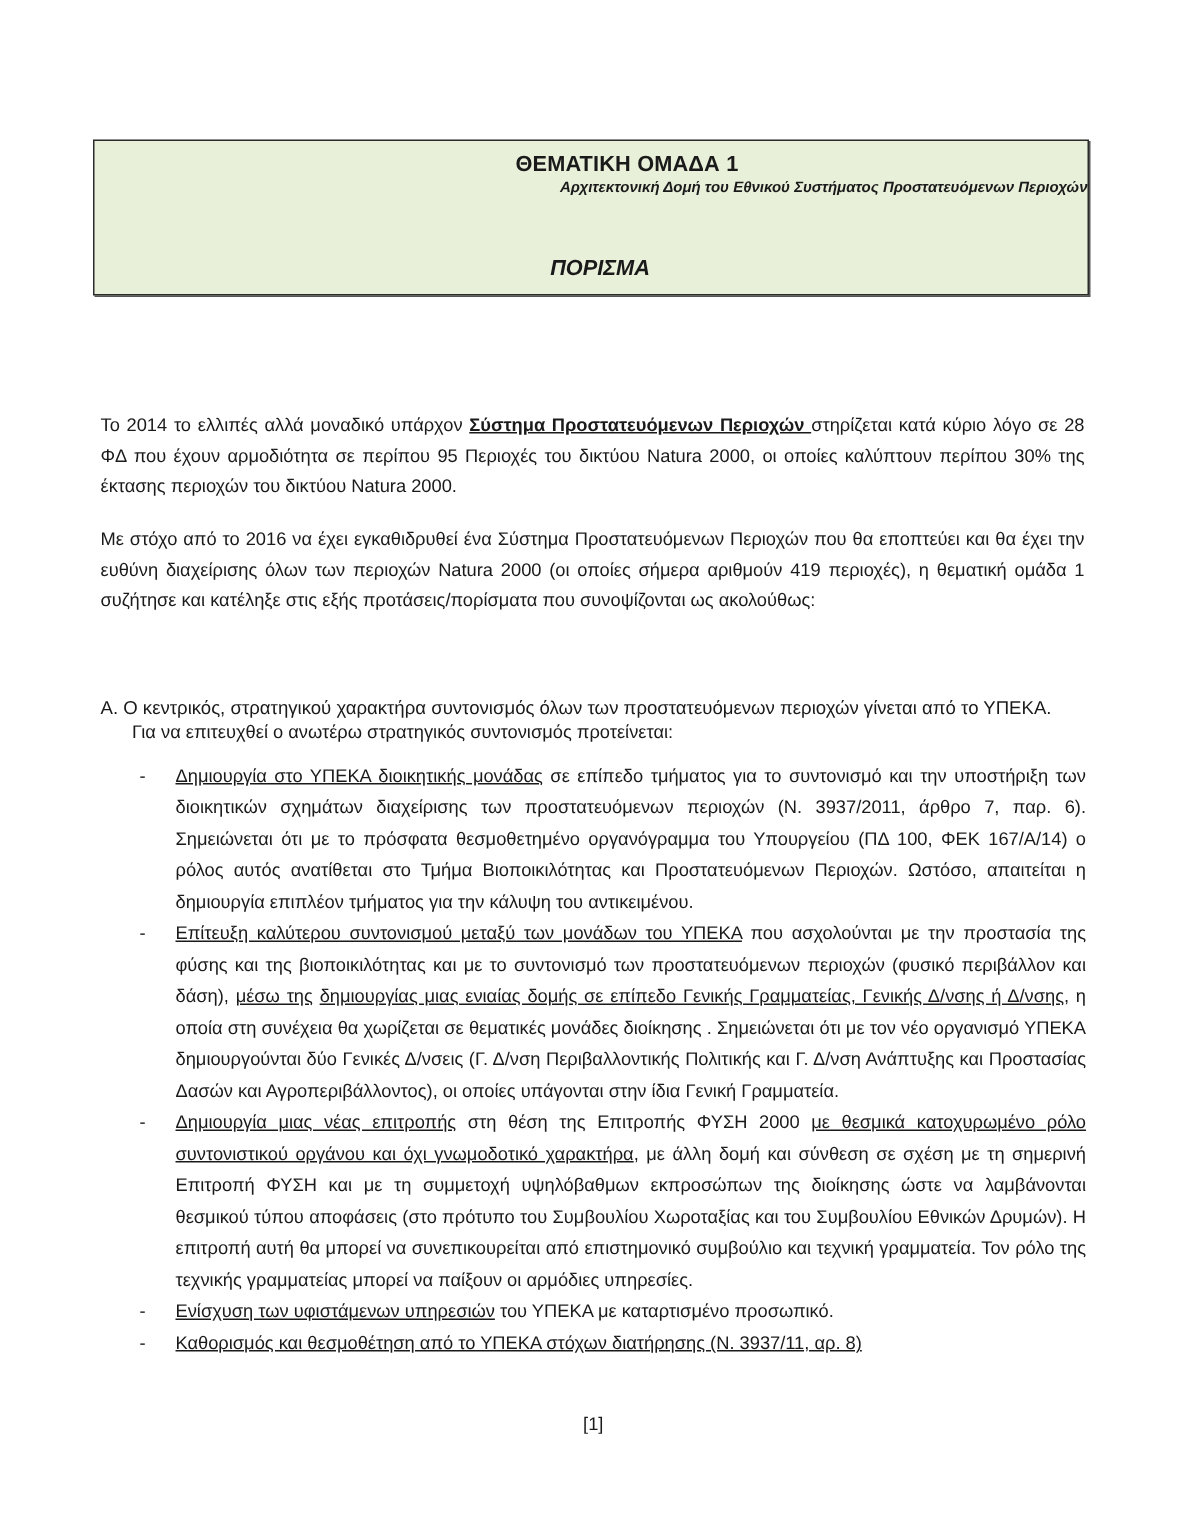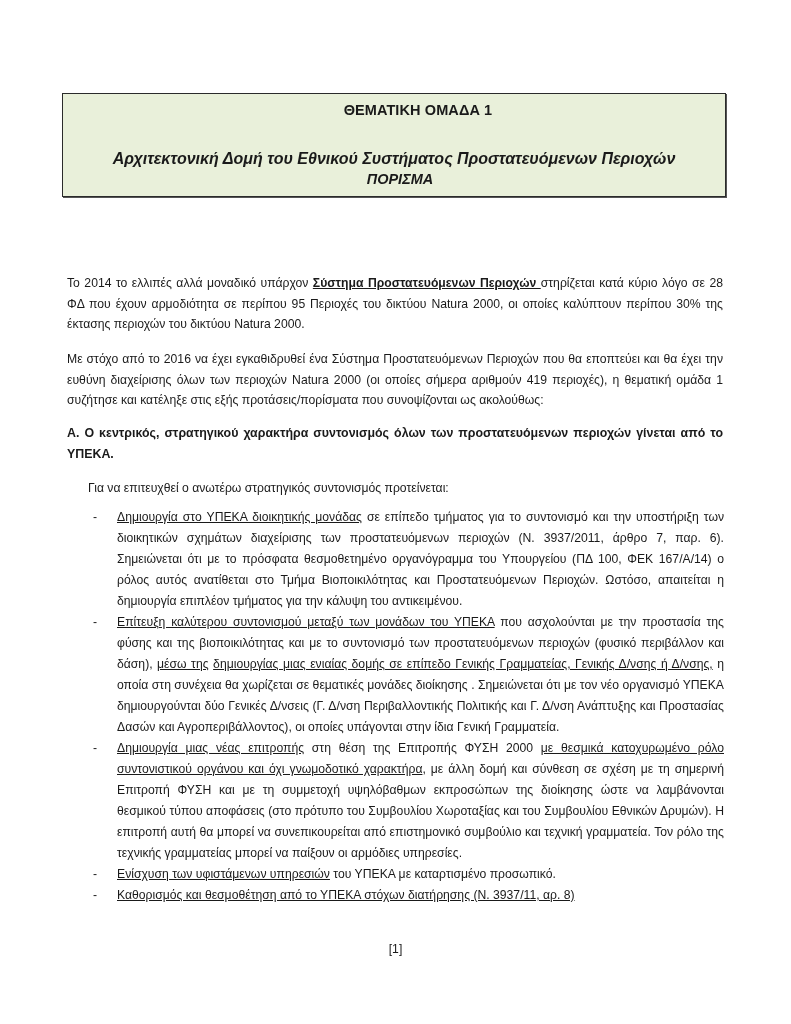--- a/index.html
+++ b/index.html
@@ -10,32 +10,32 @@
   }
   .title-box {
     position: absolute; left: 62px; top: 93px; width: 664px; height: 104px;
     background: #e9f0da;
     border: 1.5px solid #2b2b2b;
     box-shadow: 1px 1px 0 #555;
     box-sizing: border-box;
     text-align: center;
   }
   .title-box .t1 { position: absolute; left: 0; right: 0; top: 8px; font-size: 14.5px; font-weight: bold; letter-spacing: 0.1px; padding-left: 48px; }
-  .title-box .t2 { position: absolute; left: 0; right: 0; top: 56px; font-size: 16px; font-weight: bold; font-style: italic; }
+  .title-box .t2 { position: absolute; left: 0; right: 0; top: 26px; font-size: 10px; font-weight: bold; font-style: italic; text-align: right; }
   .title-box .t3 { position: absolute; left: 0; right: 0; top: 77px; font-size: 14.5px; font-weight: bold; font-style: italic; padding-left: 12px; }
 
   .para {
     position: absolute; left: 67px; width: 656px;
     font-size: 12.2px; line-height: 20.5px; text-align: justify; margin-top: 32px;
   }
   .u { text-decoration: underline; }
   .ub { text-decoration: underline; font-weight: bold; }
   .heading {
     position: absolute; left: 67px; width: 656px;
-    font-size: 12.4px; line-height: 21px; font-weight: bold; text-align: justify;
+    font-size: 12.4px; line-height: 21px; font-weight: normal; text-align: justify; margin-top: 39px;
   }
   .intro { position: absolute; left: 88px; top: 478px; font-size: 12.2px; line-height: 20px; }
 
   .bullets { position: absolute; left: 88px; top: 507px; width: 636px; margin: 0; padding: 0; list-style: none; }
   .bullets li {
     position: relative; padding-left: 29px;
     font-size: 12.2px; line-height: 21px; text-align: justify;
   }
   .bullets li .dash { position: absolute; left: 5px; top: 0; }
   .page-num { position: absolute; left: 0; right: 0; top: 942px; text-align: center; font-size: 12.2px; }

